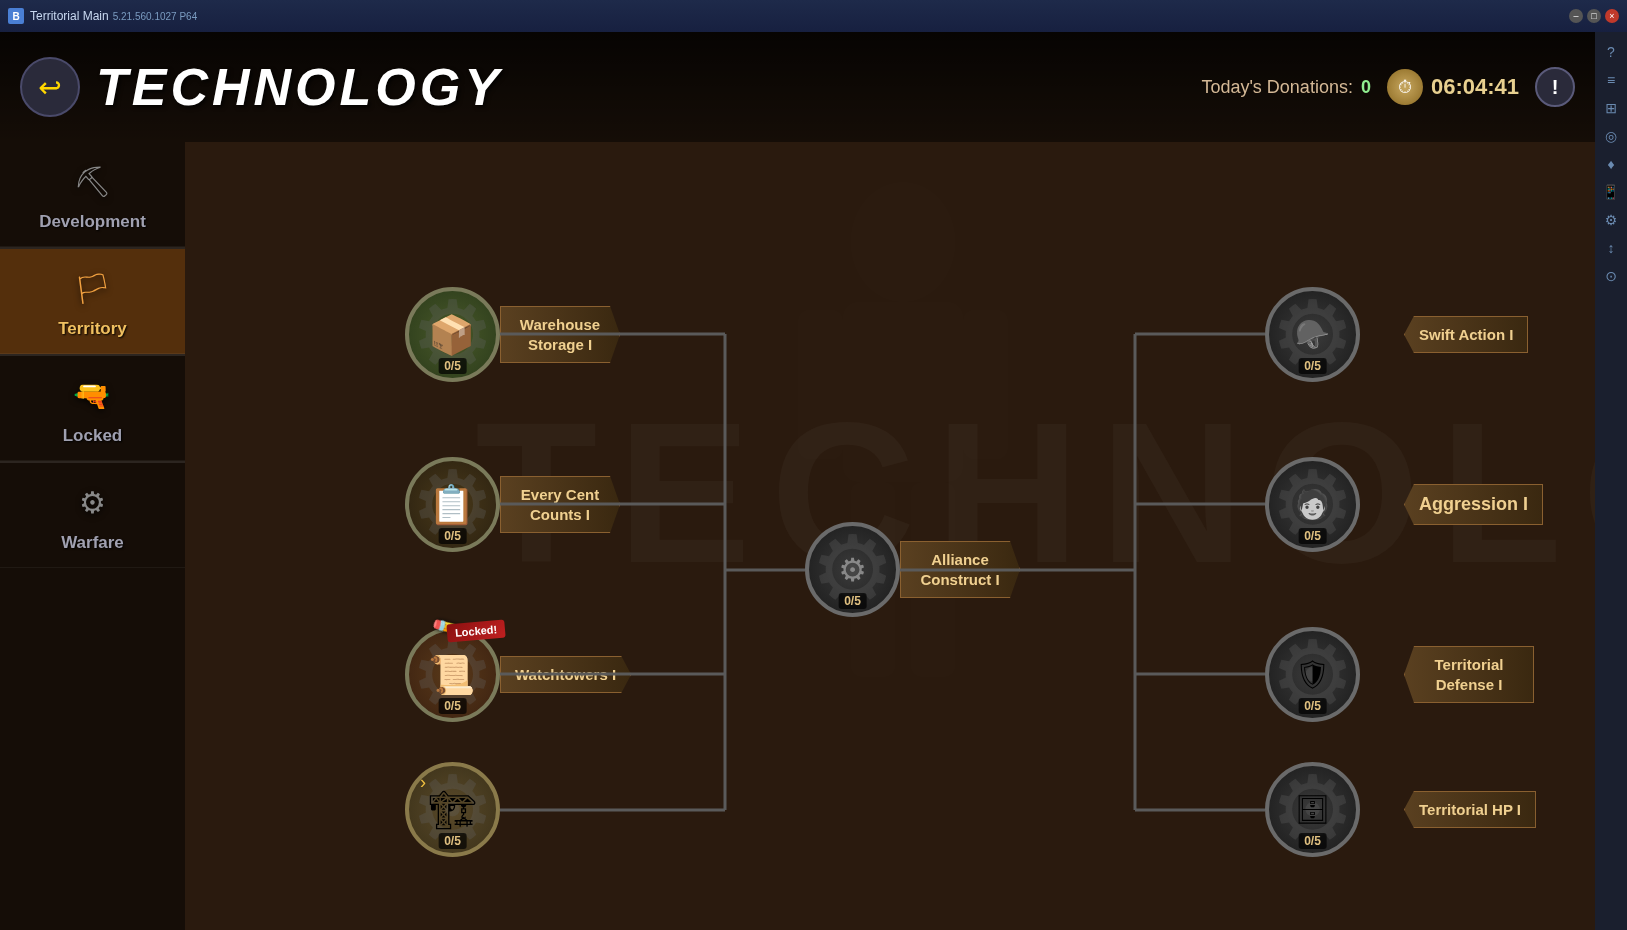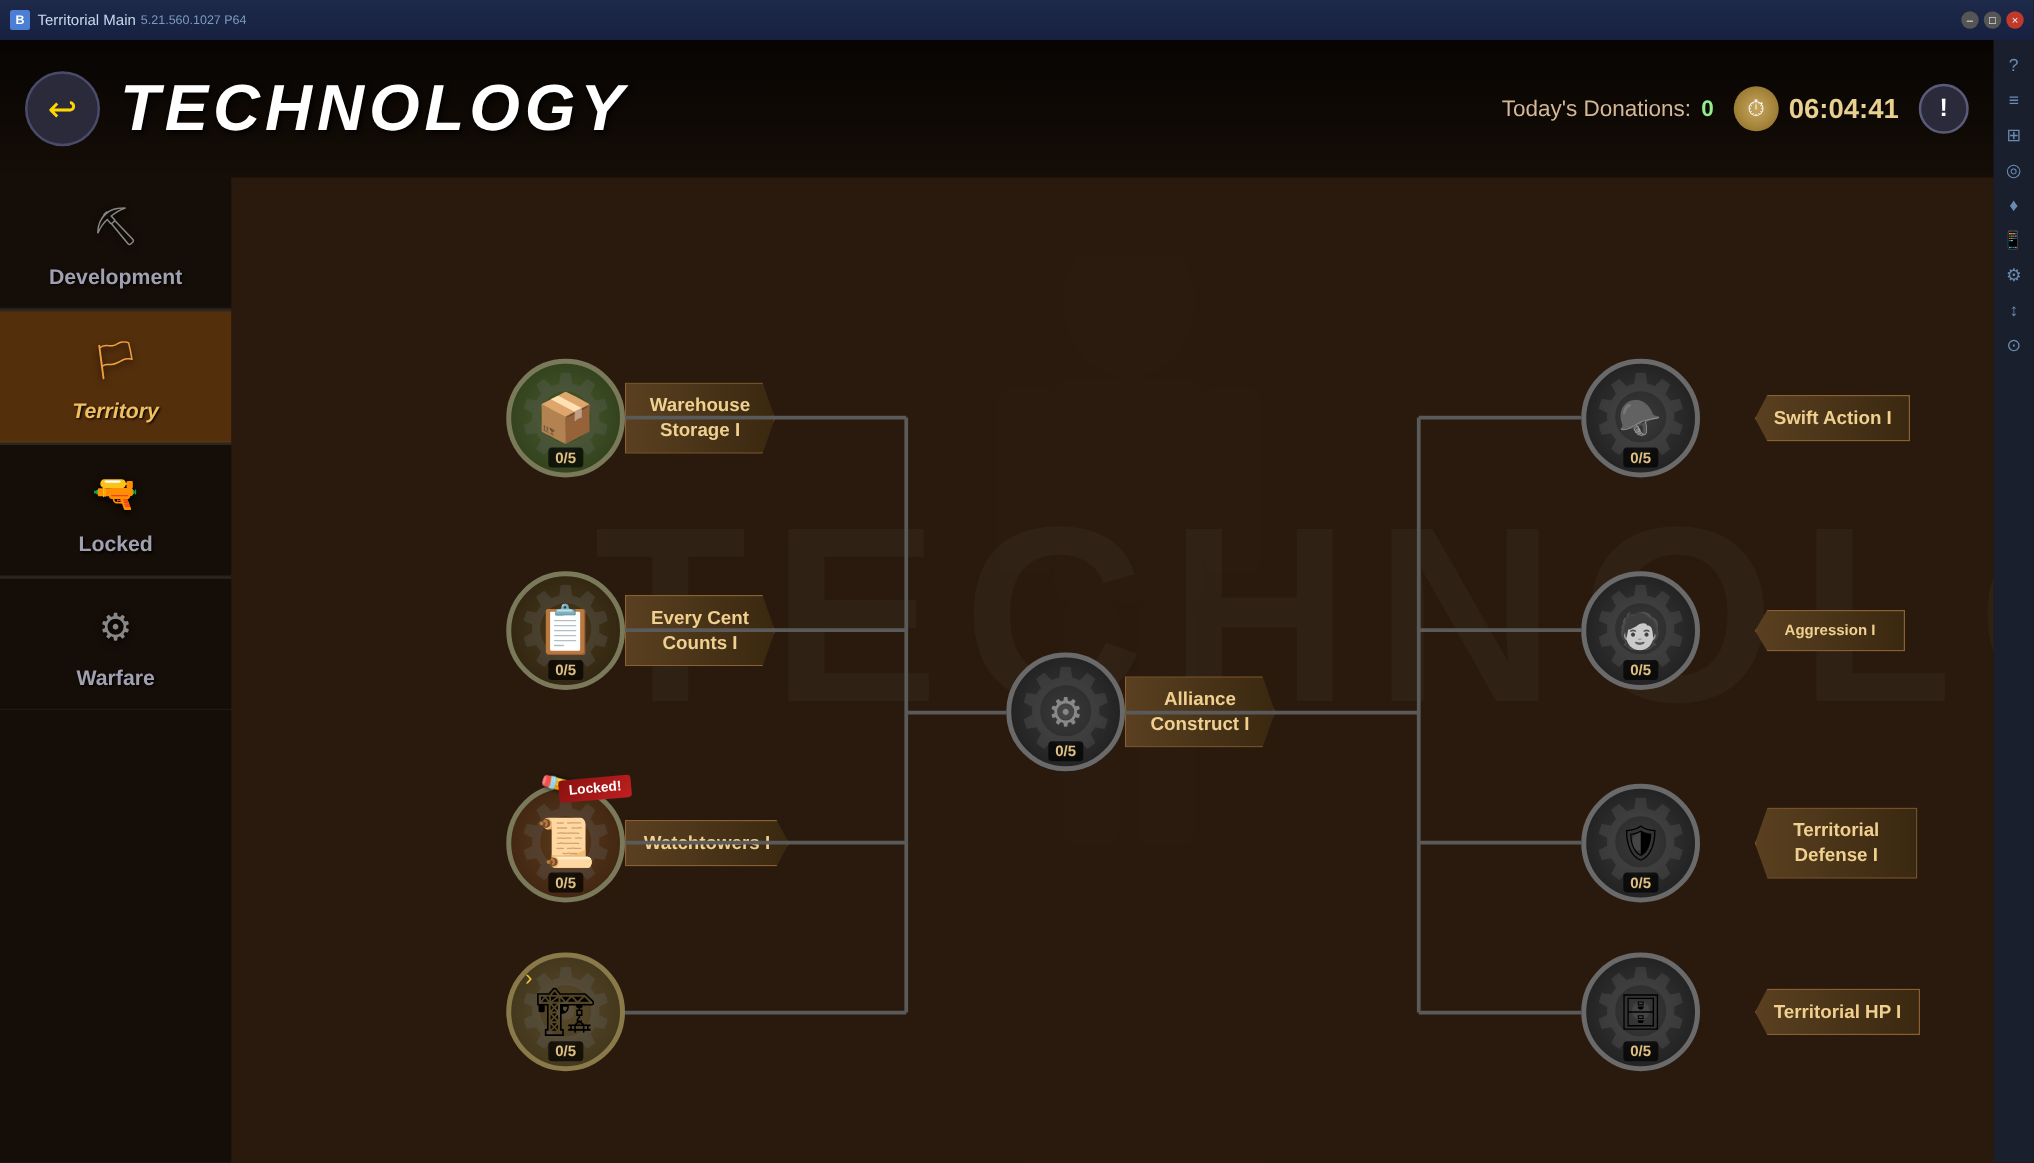--- a/index.html
+++ b/index.html
@@ -262,21 +262,20 @@
     .nav-icon.inactive-icon { color: #888; }
     .nav-label {
       color: #c8a870;
       font-size: 17px;
       font-weight: bold;
       text-align: center;
       text-shadow: 1px 1px 2px black;
     }
     .nav-item.active .nav-label {
       color: #f0c060;
-      font-style: italic;
     }
     .nav-item:not(.active) .nav-label {
       color: #a0a0b0;
       text-align: right;
     }
     .nav-divider {
       width: 100%;
       height: 2px;
       background: rgba(255,255,255,0.1);
     }
@@ -517,21 +516,21 @@
         <div class="node-counter">0/5</div>
       </div>
       <div class="node-label-box right-arrow" style="background:linear-gradient(to right,#5a4020,#3a2810);border:1px solid #8a6030;padding:8px 14px;min-width:120px;color:#f0d090;font-size:15px;font-weight:bold;text-align:center;clip-path:polygon(10px 0,100% 0,100% 100%,10px 100%,0 50%);">Swift Action I</div>
     </div>
 
     <div class="tech-node" style="left:1080px;top:315px;">
       <div class="gear-bg" style="width:95px;height:95px;border-radius:50%;border:4px solid #6a6a6a;background:radial-gradient(circle,#3a3a3a,#1a1a1a);display:flex;align-items:center;justify-content:center;position:relative;flex-shrink:0;overflow:hidden;">
         <div style="font-size:28px;z-index:1;filter:grayscale(1);">🧑</div>
         <div class="node-counter">0/5</div>
       </div>
-      <div class="node-label-box right-arrow" style="background:linear-gradient(to right,#5a4020,#3a2810);border:1px solid #8a6030;padding:8px 14px;min-width:120px;color:#f0d090;font-size:12px;font-weight:bold;text-align:center;clip-path:polygon(10px 0,100% 0,100% 100%,10px 100%,0 50%);">Aggression I</div>
+      <div class="node-label-box right-arrow" style="background:linear-gradient(to right,#5a4020,#3a2810);border:1px solid #8a6030;padding:8px 14px;min-width:120px;color:#f0d090;font-size:18px;font-weight:bold;text-align:center;clip-path:polygon(10px 0,100% 0,100% 100%,10px 100%,0 50%);">Aggression I</div>
     </div>
 
     <div class="tech-node" style="left:1080px;top:485px;">
       <div class="gear-bg" style="width:95px;height:95px;border-radius:50%;border:4px solid #6a6a6a;background:radial-gradient(circle,#3a3a3a,#1a1a1a);display:flex;align-items:center;justify-content:center;position:relative;flex-shrink:0;overflow:hidden;">
         <div style="font-size:28px;z-index:1;filter:grayscale(1);">🛡</div>
         <div class="node-counter">0/5</div>
       </div>
       <div class="node-label-box right-arrow" style="background:linear-gradient(to right,#5a4020,#3a2810);border:1px solid #8a6030;padding:8px 14px;min-width:130px;color:#f0d090;font-size:15px;font-weight:bold;text-align:center;clip-path:polygon(10px 0,100% 0,100% 100%,10px 100%,0 50%);">Territorial<br>Defense I</div>
     </div>
 

